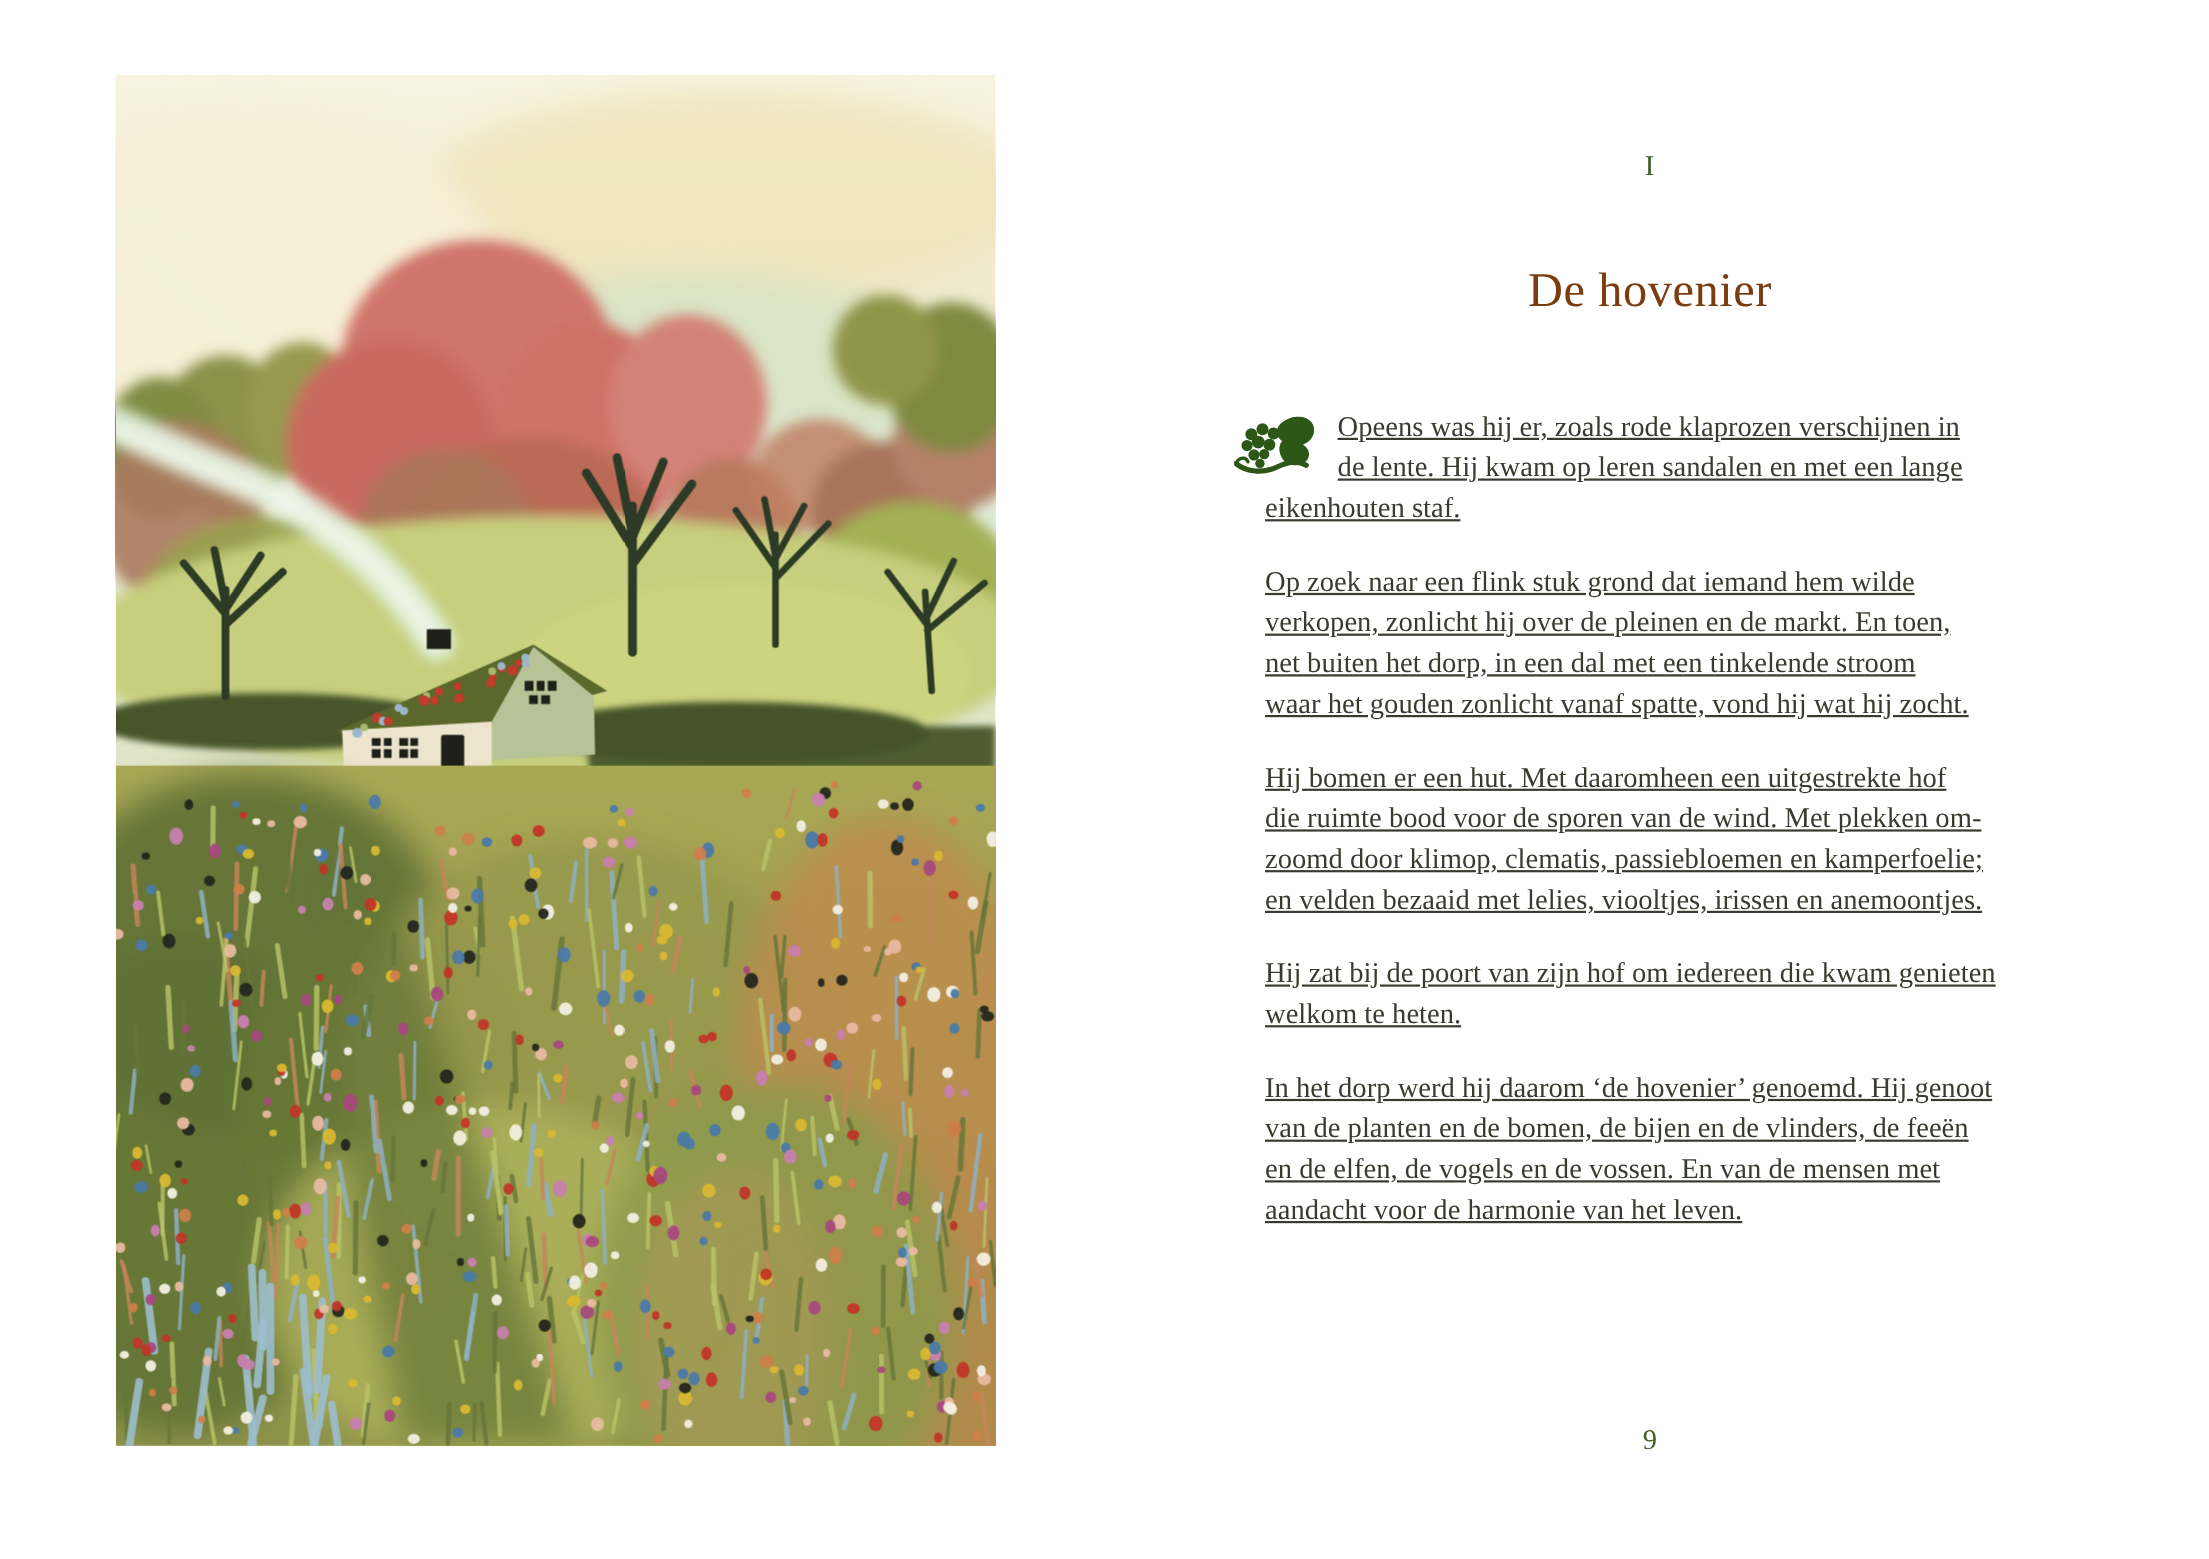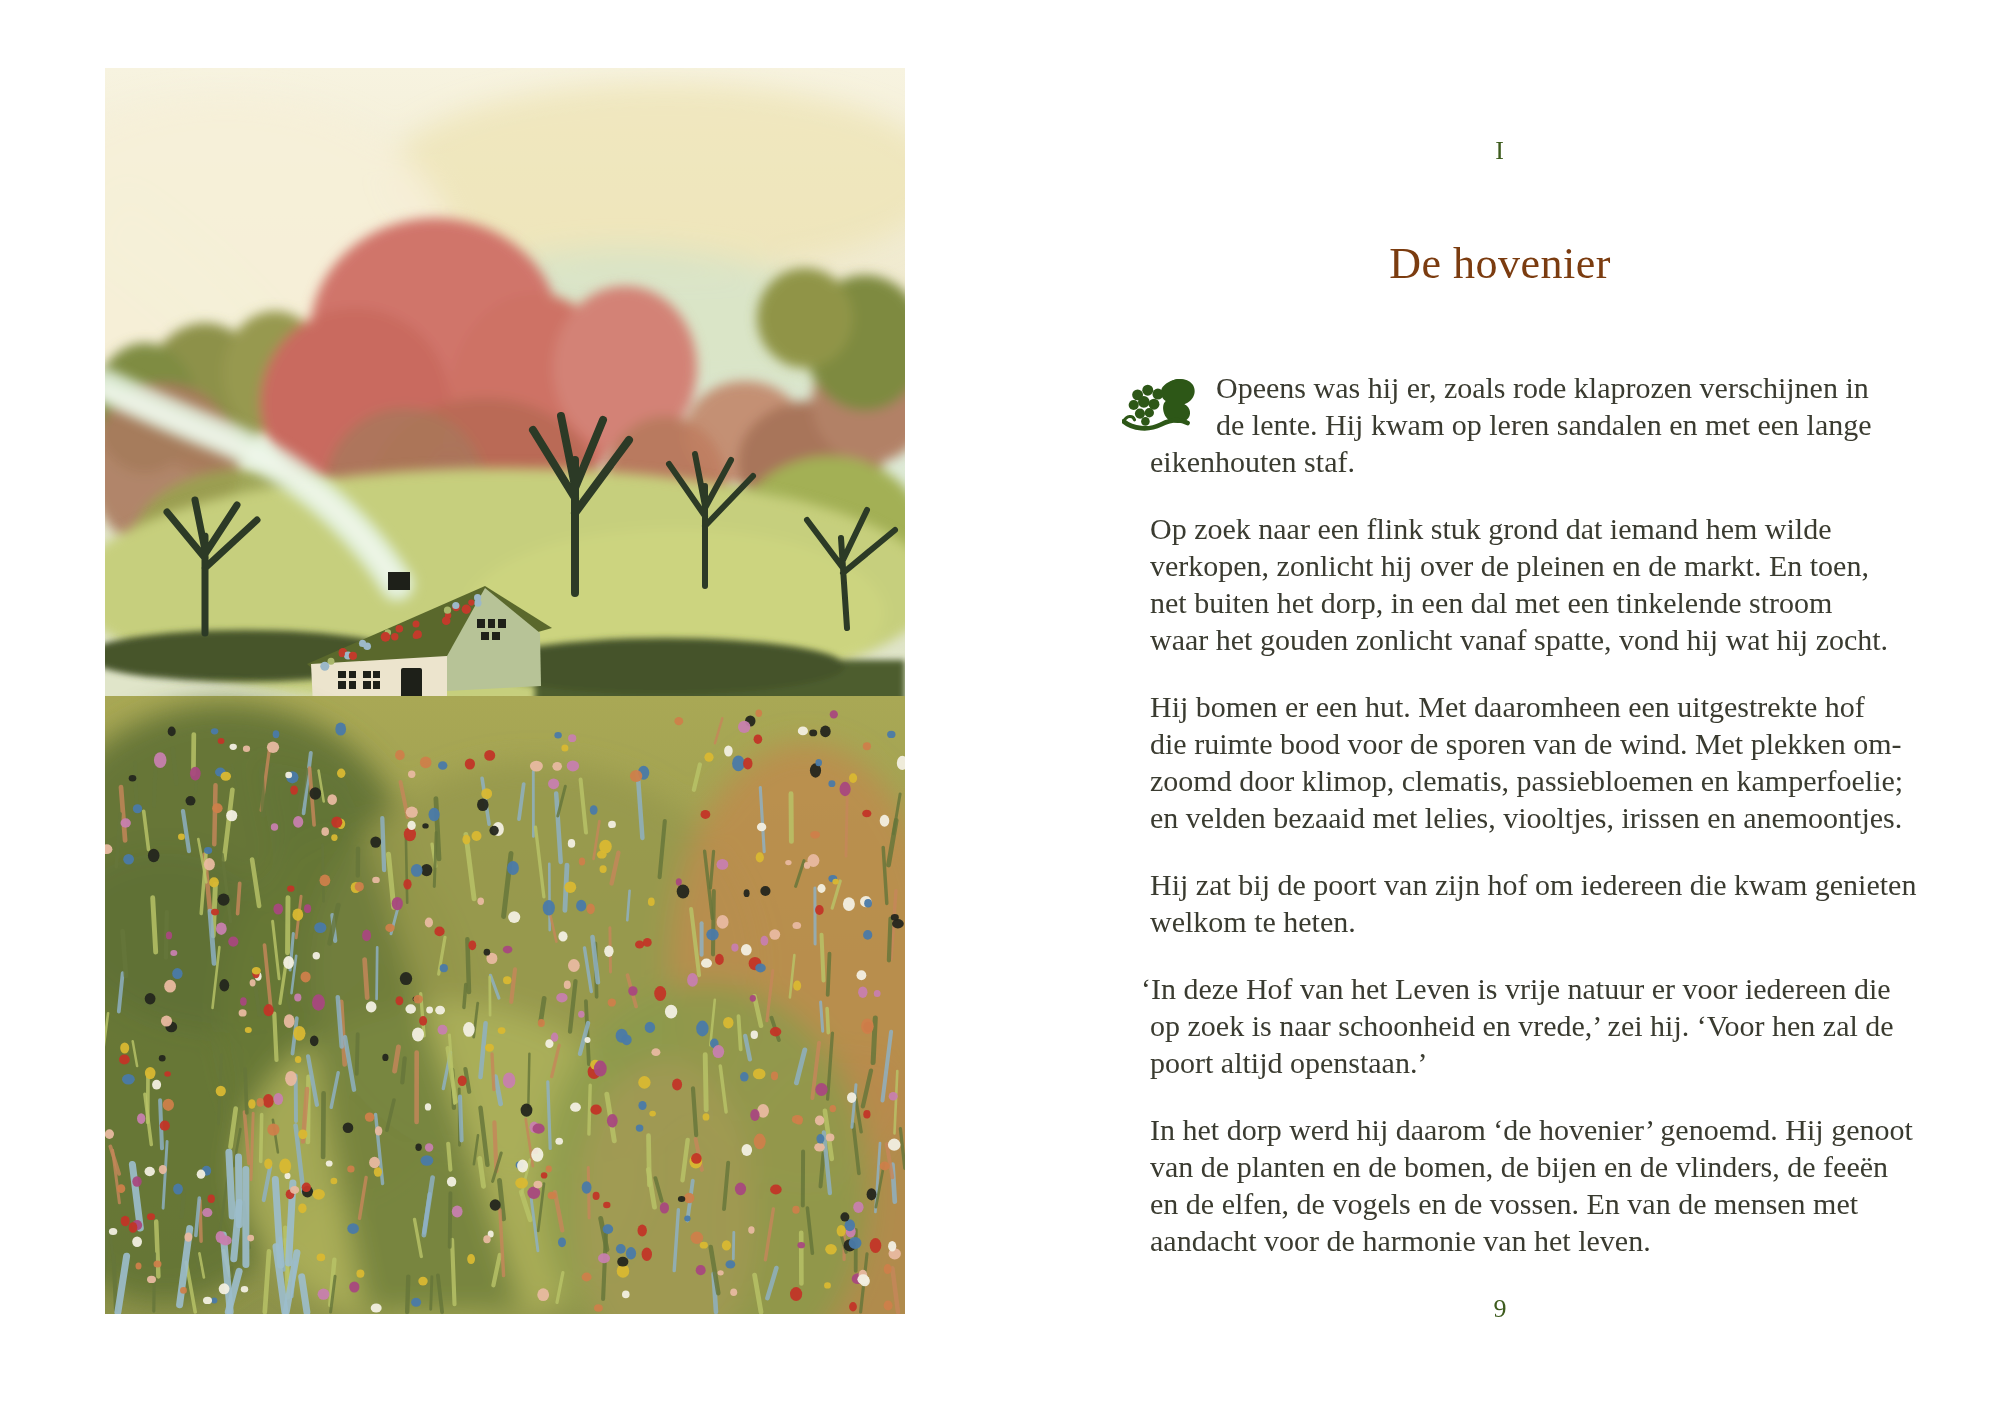--- a/index.html
+++ b/index.html
@@ -12,21 +12,21 @@
   
   .painting{position:absolute;left:105px;top:68px;width:800px;height:1246px;}
   .painting svg{display:block;width:100%;height:100%;}
 
   
   .rightcol{position:absolute;left:1150px;top:0;width:700px;height:1417px;color:#3a3b30;}
   .chapter{position:absolute;top:136px;left:0;width:100%;text-align:center;
            font-size:26px;letter-spacing:1px;color:#3e5c1e;}
   .title{position:absolute;top:238px;left:0;width:100%;text-align:center;
          font-size:44px;color:#7b3c10;letter-spacing:.5px;}
-  .bodytext{position:absolute;top:369px;left:0;width:100%;font-size:30px;line-height:37px;}
+  .bodytext{position:absolute;top:369px;left:0;width:100%;font-size:26px;line-height:37px;text-decoration:underline;}
   .para{margin:0 0 30px 0;position:relative;}
   .line{display:block;white-space:nowrap;}
   .indent{padding-left:66px;}
   .hang{margin-left:-9px;}
   .ornament{position:absolute;left:-28px;top:3px;width:78px;height:66px;}
   .pagenum{position:absolute;top:1294px;left:0;width:100%;text-align:center;
            font-size:26px;color:#3e5c1e;}
 </style>
 </head>
 <body>
@@ -924,25 +924,20 @@
         <span class="line">die ruimte bood voor de sporen van de wind. Met plekken om-</span>
         <span class="line">zoomd door klimop, clematis, passiebloemen en kamperfoelie;</span>
         <span class="line">en velden bezaaid met lelies, viooltjes, irissen en anemoontjes.</span>
       </p>
 
       <p class="para">
         <span class="line">Hij zat bij de poort van zijn hof om iedereen die kwam genieten</span>
         <span class="line">welkom te heten.</span>
       </p>
 
-      <p class="para">
-        <span class="line hang">‘In deze Hof van het Leven is vrije natuur er voor iedereen die</span>
-        <span class="line">op zoek is naar schoonheid en vrede,’ zei hij. ‘Voor hen zal de</span>
-        <span class="line">poort altijd openstaan.’</span>
-      </p>
 
       <p class="para">
         <span class="line">In het dorp werd hij daarom ‘de hovenier’ genoemd. Hij genoot</span>
         <span class="line">van de planten en de bomen, de bijen en de vlinders, de feeën</span>
         <span class="line">en de elfen, de vogels en de vossen. En van de mensen met</span>
         <span class="line">aandacht voor de harmonie van het leven.</span>
       </p>
     </div>
 
     <div class="pagenum">9</div>

